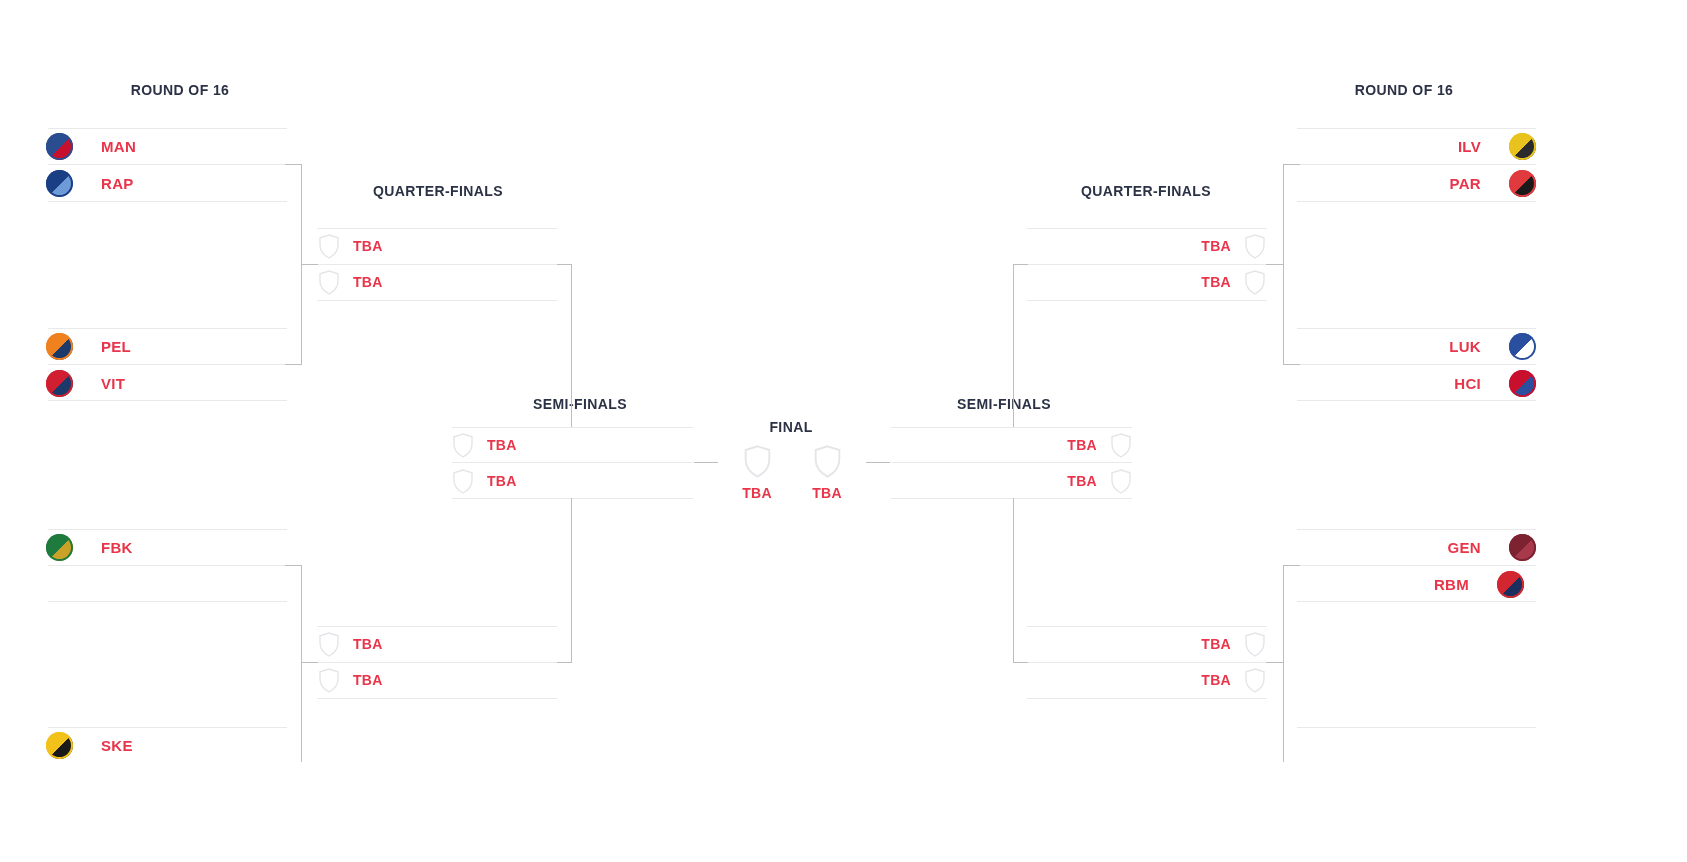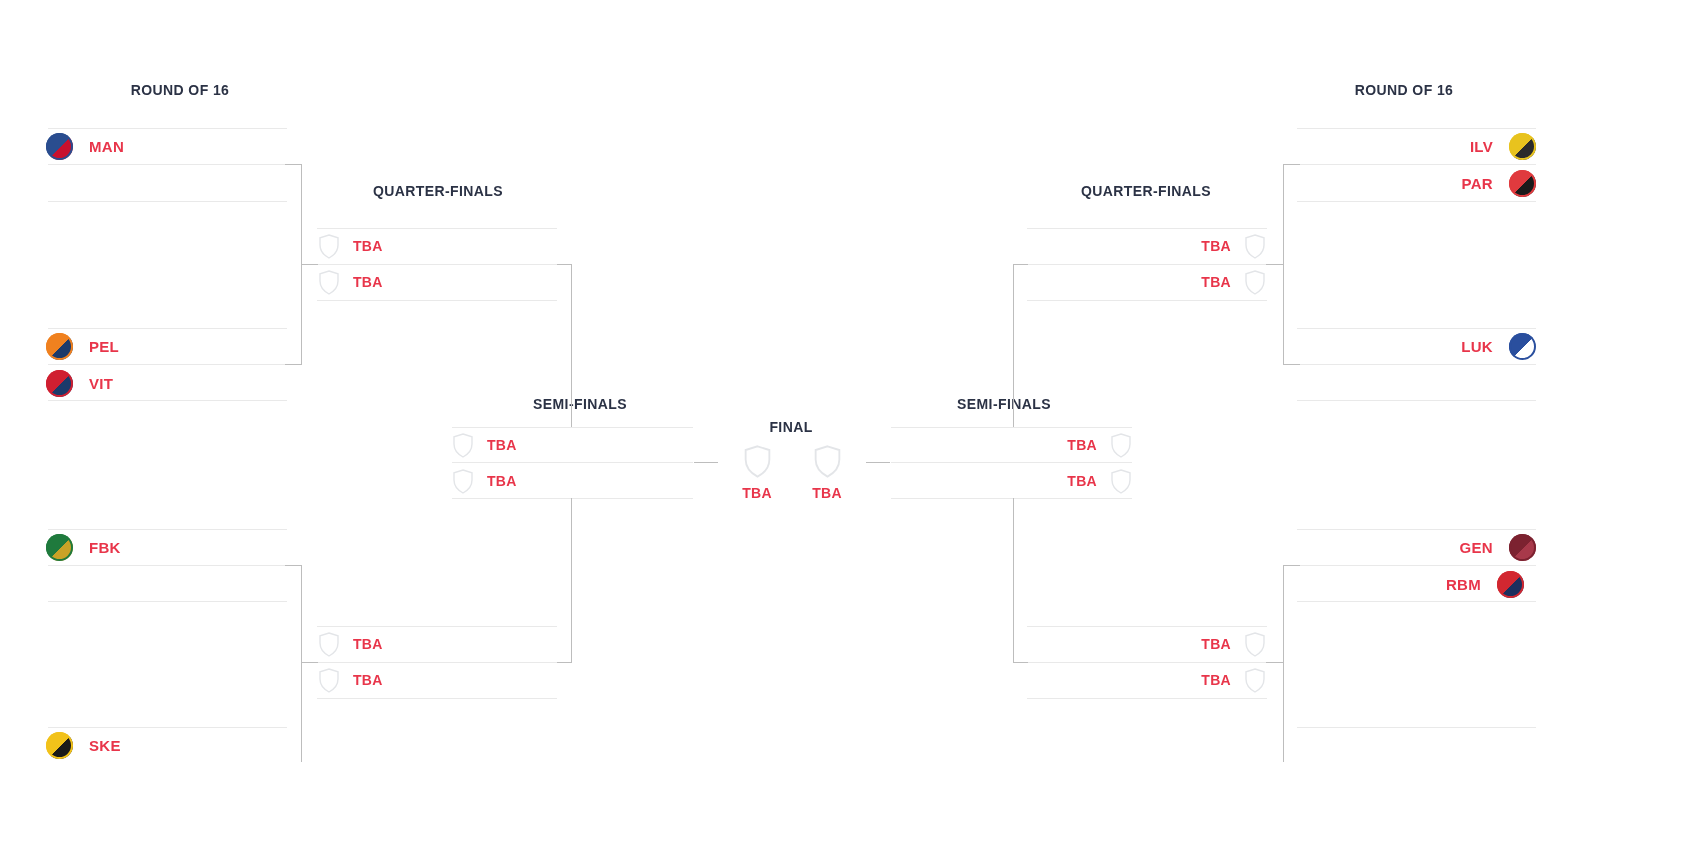--- a/index.html
+++ b/index.html
@@ -6,21 +6,21 @@
   #stage{
     position:relative;width:1687px;height:762px;background:#fff;overflow:hidden;
     font-family:"Liberation Sans", sans-serif;
     --red:#e8354a; --hdr:#2b3245; --div:#e9e9e9; --conn:#bdbdbd; --shield:#e3e5e8;
   }
   .hdr{position:absolute;transform:translateX(-50%);font-size:14px;font-weight:600;
        color:var(--hdr);letter-spacing:.4px;white-space:nowrap;}
   .div-h{position:absolute;height:1px;background:var(--div);}
   .conn-h{position:absolute;height:1px;background:var(--conn);}
   .conn-v{position:absolute;width:1px;background:var(--conn);}
-  .trow{position:absolute;height:36px;display:flex;align-items:center;gap:16px;width:242px;cursor:pointer;}
+  .trow{position:absolute;height:36px;display:flex;align-items:center;gap:28px;width:242px;cursor:pointer;}
   .trow.rside{justify-content:flex-end;}
   .code{font-weight:bold;font-size:15px;color:var(--red);letter-spacing:.3px;}
   .logo{width:27px;height:27px;border-radius:50%;flex:0 0 auto;background:#ccc;}
   .tbarow{position:absolute;height:36px;display:flex;align-items:center;gap:13px;width:239px;}
   .tbarow.rside{justify-content:flex-end;}
   .tba{font-weight:bold;font-size:14px;color:var(--red);letter-spacing:.3px;}
   .shield{flex:0 0 auto;display:block;}
   .shield path{fill:none;stroke:var(--shield);stroke-width:1.4;}
   .final-slot{position:absolute;width:46px;display:flex;flex-direction:column;align-items:center;gap:7px;}
 </style>
@@ -113,20 +113,24 @@
   <i class="conn-v" style="left:1013px;top:264px;height:163px"></i>
   <i class="conn-v" style="left:1013px;top:498px;height:164px"></i>
   <i class="conn-h" style="left:1013px;top:662px;width:15px"></i>
 
   <i class="conn-h" style="left:866px;top:462px;width:24px"></i>
 
   <div class="trow" style="left:46px;top:128px">
     <span class="logo" style="background: linear-gradient(135deg, rgb(42, 77, 143) 0px, rgb(42, 77, 143) 52%, rgb(200, 16, 46) 52%, rgb(200, 16, 46) 100%); box-shadow: rgb(42, 77, 143) 0px 0px 0px 2px inset;"></span>
     <span class="code">MAN</span>
   </div>
+  <div class="trow" style="left:46px;top:165px">
+    <span class="logo" style="background: linear-gradient(135deg, rgb(27, 63, 133) 0px, rgb(27, 63, 133) 52%, rgb(110, 155, 216) 52%, rgb(110, 155, 216) 100%); box-shadow: rgb(27, 63, 133) 0px 0px 0px 2px inset;"></span>
+    <span class="code">RAP</span>
+  </div>
   <div class="trow" style="left:46px;top:328px">
     <span class="logo" style="background: linear-gradient(135deg, rgb(240, 129, 31) 0px, rgb(240, 129, 31) 52%, rgb(27, 58, 107) 52%, rgb(27, 58, 107) 100%); box-shadow: rgb(240, 129, 31) 0px 0px 0px 2px inset;"></span>
     <span class="code">PEL</span>
   </div>
   <div class="trow" style="left:46px;top:365px">
     <span class="logo" style="background: linear-gradient(135deg, rgb(208, 31, 49) 0px, rgb(208, 31, 49) 52%, rgb(27, 58, 107) 52%, rgb(27, 58, 107) 100%); box-shadow: rgb(208, 31, 49) 0px 0px 0px 2px inset;"></span>
     <span class="code">VIT</span>
   </div>
   <div class="trow" style="left:46px;top:529px">
     <span class="logo" style="background: linear-gradient(135deg, rgb(31, 122, 61) 0px, rgb(31, 122, 61) 52%, rgb(201, 162, 39) 52%, rgb(201, 162, 39) 100%); box-shadow: rgb(31, 122, 61) 0px 0px 0px 2px inset;"></span>
@@ -142,20 +146,24 @@
     <span class="logo" style="background: linear-gradient(135deg, rgb(232, 195, 30) 0px, rgb(232, 195, 30) 52%, rgb(43, 43, 43) 52%, rgb(43, 43, 43) 100%); box-shadow: rgb(232, 195, 30) 0px 0px 0px 2px inset;"></span>
   </div>
   <div class="trow rside" style="left:1294px;top:328px">
     <span class="code">LUK</span>
     <span class="logo" style="background: linear-gradient(135deg, rgb(42, 79, 158) 0px, rgb(42, 79, 158) 52%, rgb(255, 255, 255) 52%, rgb(255, 255, 255) 100%); box-shadow: rgb(42, 79, 158) 0px 0px 0px 2px inset;"></span>
   </div>
   <div class="trow rside" style="left:1294px;top:165px">
     <span class="code">PAR</span>
     <span class="logo" style="background: linear-gradient(135deg, rgb(224, 58, 62) 0px, rgb(224, 58, 62) 52%, rgb(26, 26, 26) 52%, rgb(26, 26, 26) 100%); box-shadow: rgb(224, 58, 62) 0px 0px 0px 2px inset;"></span>
   </div>
+  <div class="trow rside" style="left:1294px;top:365px">
+    <span class="code">HCI</span>
+    <span class="logo" style="background: linear-gradient(135deg, rgb(200, 16, 46) 0px, rgb(200, 16, 46) 52%, rgb(42, 79, 158) 52%, rgb(42, 79, 158) 100%); box-shadow: rgb(200, 16, 46) 0px 0px 0px 2px inset;"></span>
+  </div>
   <div class="trow rside" style="left:1294px;top:529px">
     <span class="code">GEN</span>
     <span class="logo" style="background: linear-gradient(135deg, rgb(124, 34, 48) 0px, rgb(124, 34, 48) 52%, rgb(168, 57, 74) 52%, rgb(168, 57, 74) 100%); box-shadow: rgb(124, 34, 48) 0px 0px 0px 2px inset;"></span>
   </div>
   <div class="trow rside" style="left:1282px;top:566px">
     <span class="code">RBM</span>
     <span class="logo" style="background: linear-gradient(135deg, rgb(210, 39, 48) 0px, rgb(210, 39, 48) 52%, rgb(27, 47, 94) 52%, rgb(27, 47, 94) 100%); box-shadow: rgb(210, 39, 48) 0px 0px 0px 2px inset;"></span>
   </div>
   <div class="trow rside" style="left:1294px;top:764px">
     <span class="code">ING</span>

